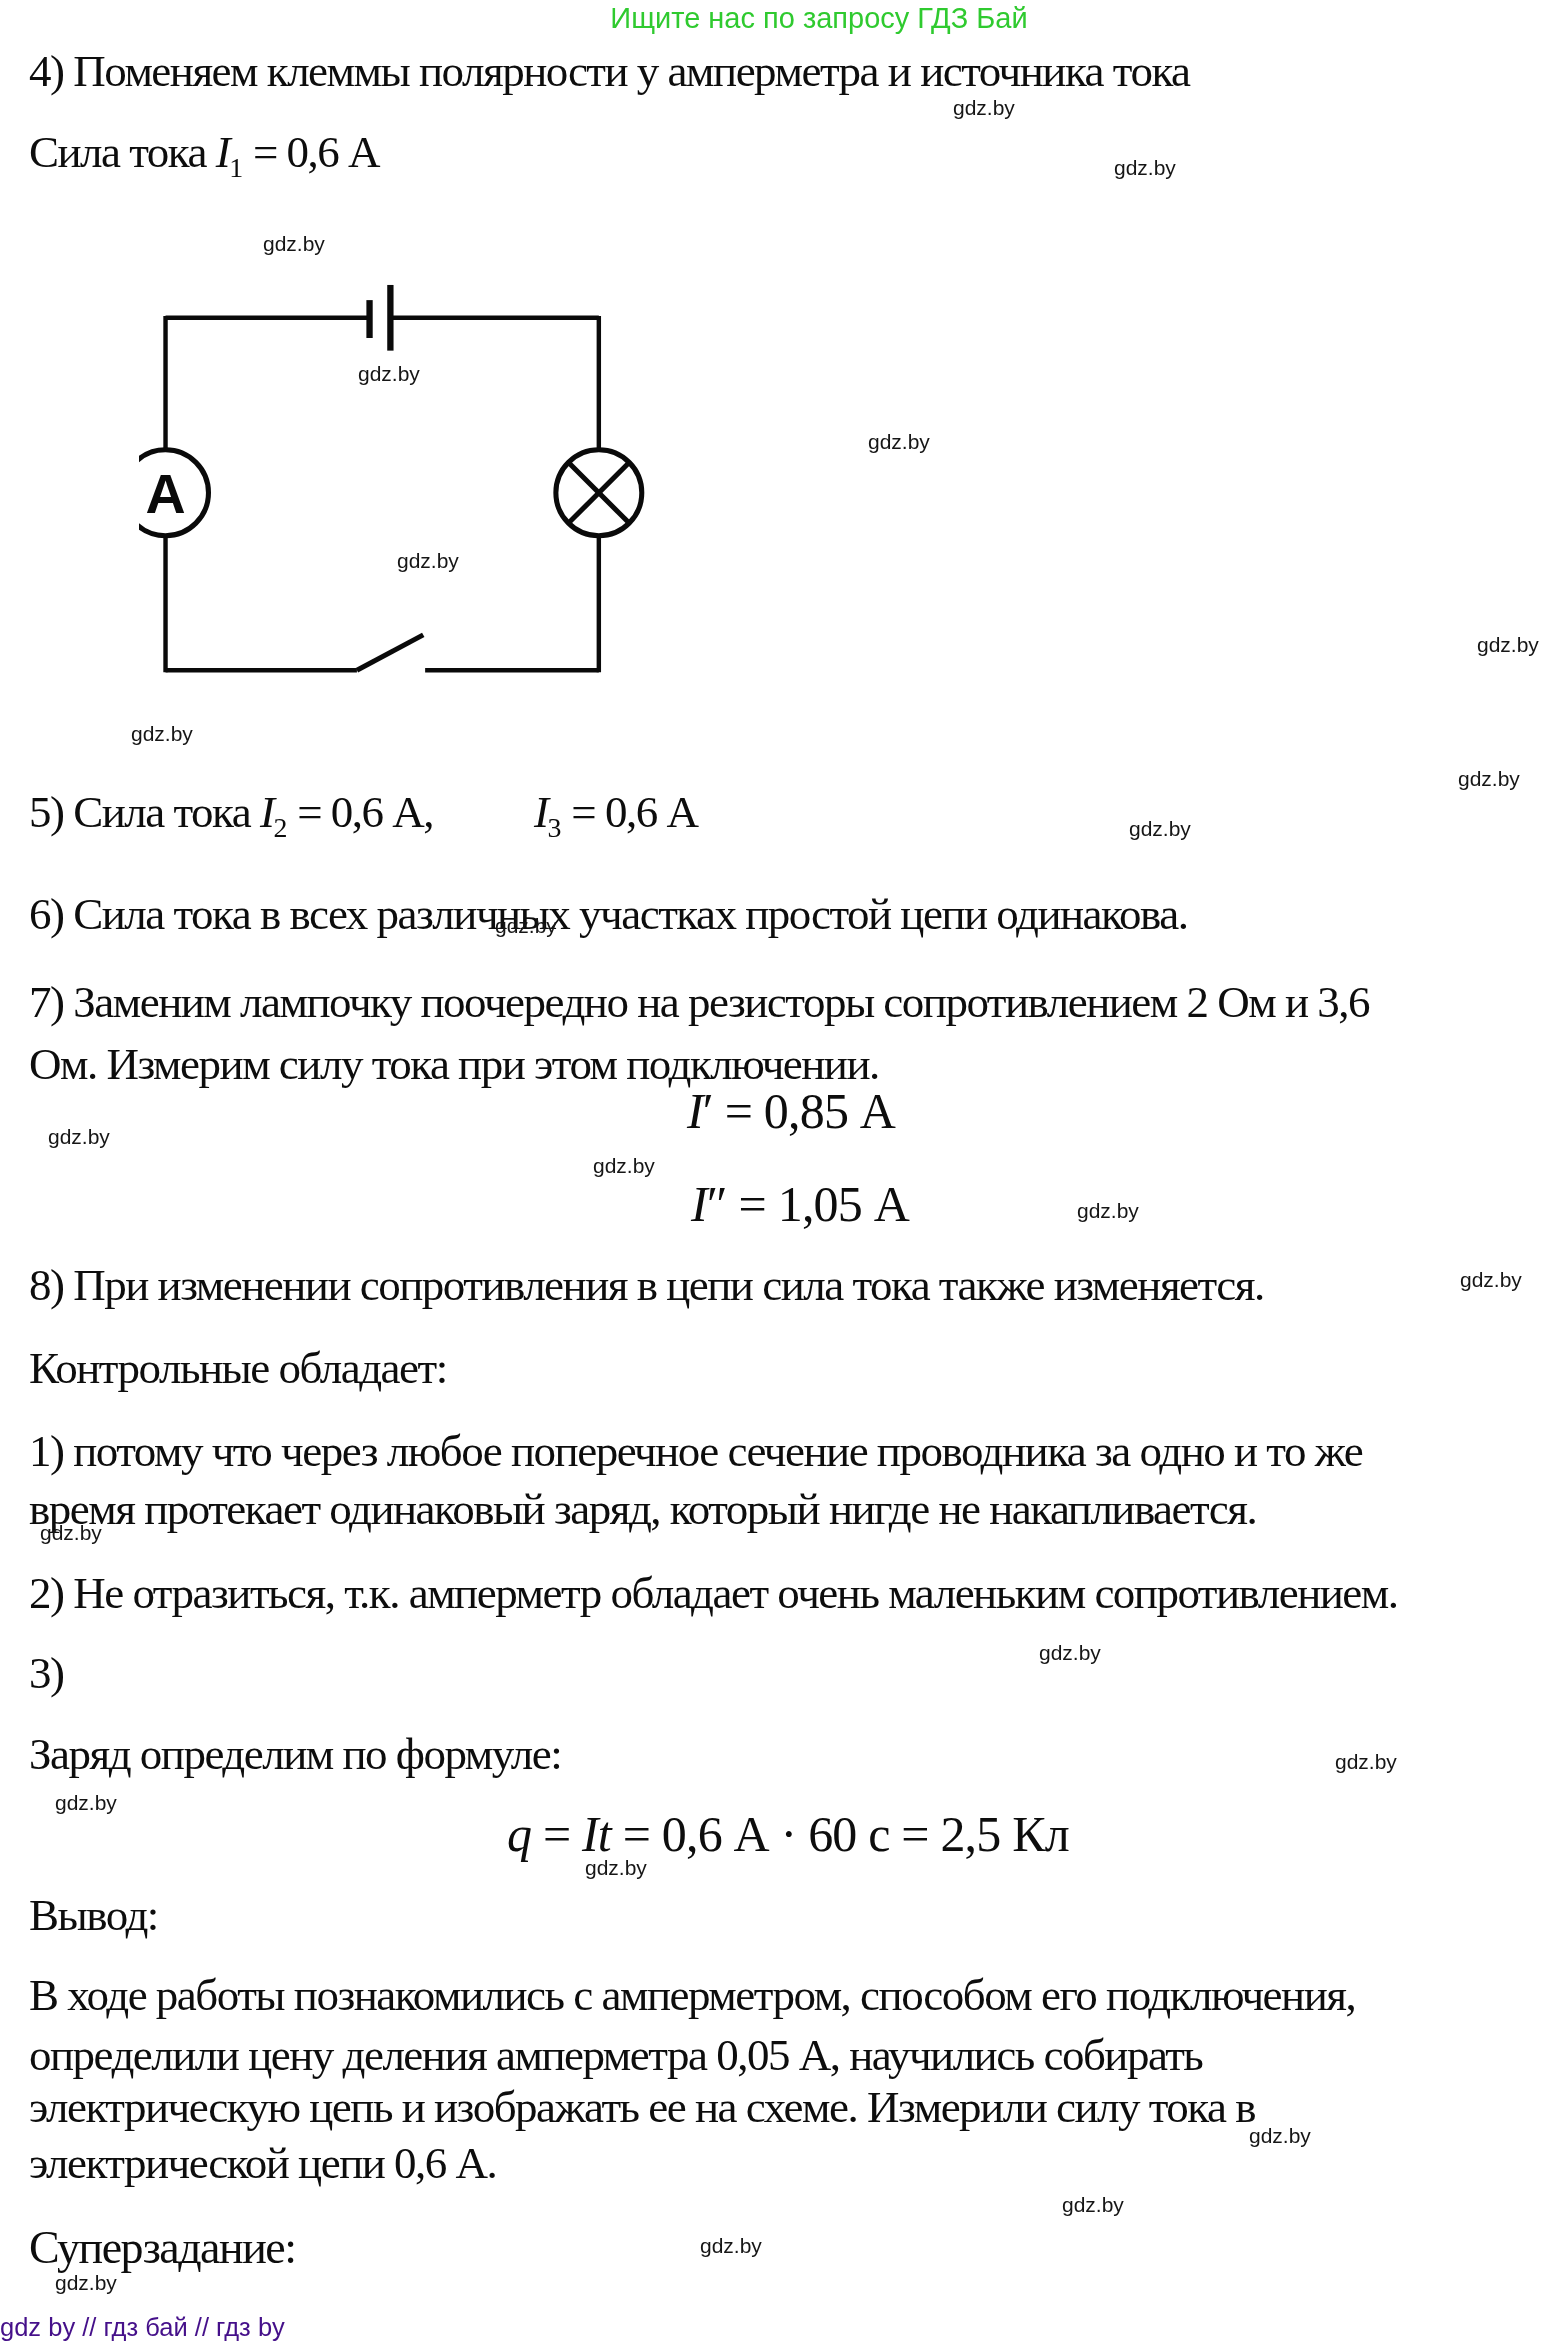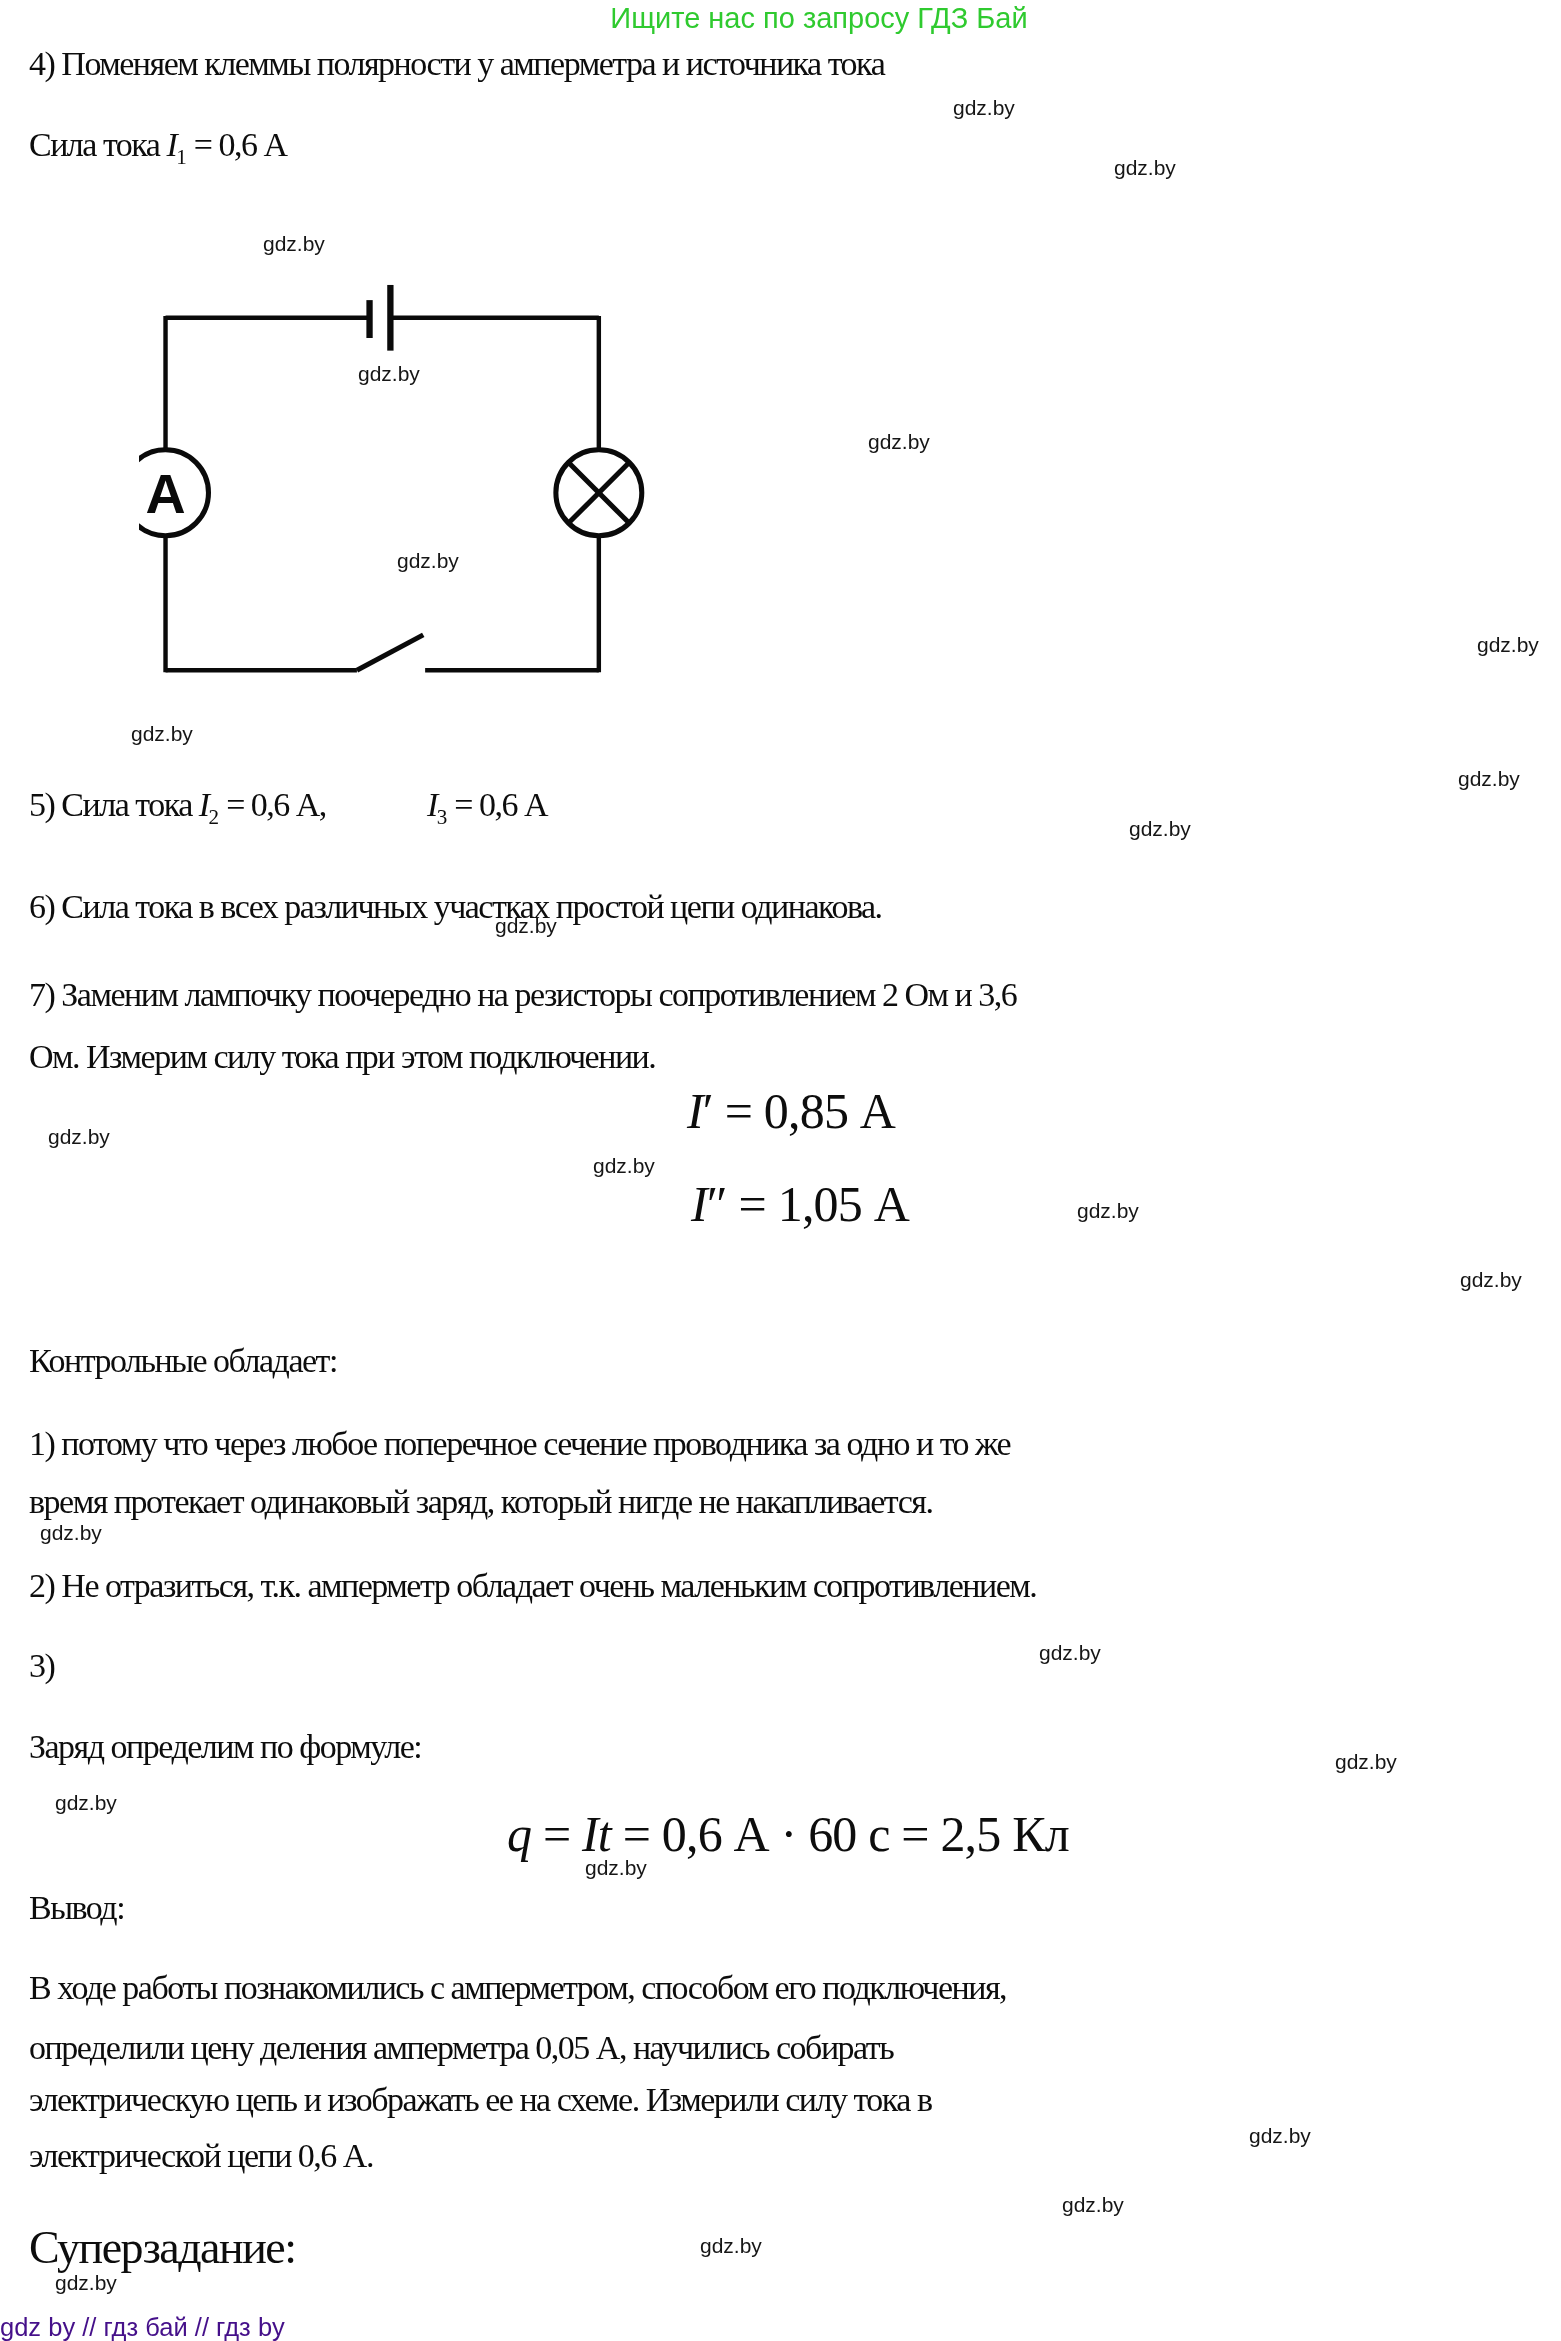--- a/index.html
+++ b/index.html
@@ -8,21 +8,21 @@
     width: 1562px;
     height: 2342px;
     background: #ffffff;
     overflow: hidden;
     font-family: "Liberation Serif", serif;
   }
   .bl {
     position: absolute;
     left: 29px;
     font-family: "Liberation Serif", serif;
-    font-size: 34px;
+    font-size: 45px;
     letter-spacing: -1.5px;
     color: #0d0d0d;
     white-space: nowrap;
   }
   .bl sub { font-size: 0.62em; letter-spacing: 0; line-height: 0; }
   .iv { font-style: italic; }
   .eq { font-size: 50px; letter-spacing: -0.8px; }
   .gap { display: inline-block; width: 101px; }
   .green-header {
     position: absolute;
@@ -95,20 +95,21 @@
   <div class="bl" style="top:786px"><span>5) Сила тока </span><span class="iv">I</span><sub>2</sub><span> = 0,6 А,</span><span class="gap"></span><span class="iv">I</span><sub>3</sub><span> = 0,6 А</span></div>
 
   <div class="bl" style="top:888px">6) Сила тока в всех различных участках простой цепи одинакова.</div>
   <div class="bl" style="top:976px">7) Заменим лампочку поочередно на резисторы сопротивлением 2 Ом и 3,6</div>
   <div class="bl" style="top:1038px">Ом. Измерим силу тока при этом подключении.</div>
 
   <div class="bl eq" style="top:1082px; left:687px"><span class="iv">I</span><span>′</span><span> = 0,85 А</span></div>
 
   <div class="bl eq" style="top:1175px; left:691px"><span class="iv">I</span><span>″</span><span> = 1,05 А</span></div>
 
+  <div class="bl" style="top:1259px">8) При изменении сопротивления в цепи сила тока также изменяется.</div>
   <div class="bl" style="top:1342px">Контрольные обладает:</div>
   <div class="bl" style="top:1425px">1) потому что через любое поперечное сечение проводника за одно и то же</div>
   <div class="bl" style="top:1483px">время протекает одинаковый заряд, который нигде не накапливается.</div>
   <div class="bl" style="top:1567px">2) Не отразиться, т.к. амперметр обладает очень маленьким сопротивлением.</div>
   <div class="bl" style="top:1647px">3)</div>
   <div class="bl" style="top:1728px">Заряд определим по формуле:</div>
 
   <div class="bl eq" style="top:1805px; left:507px"><span class="iv">q</span><span> = </span><span class="iv">It</span><span> = 0,6 А · 60 с = 2,5 Кл</span></div>
 
   <div class="bl" style="top:1889px">Вывод:</div>

